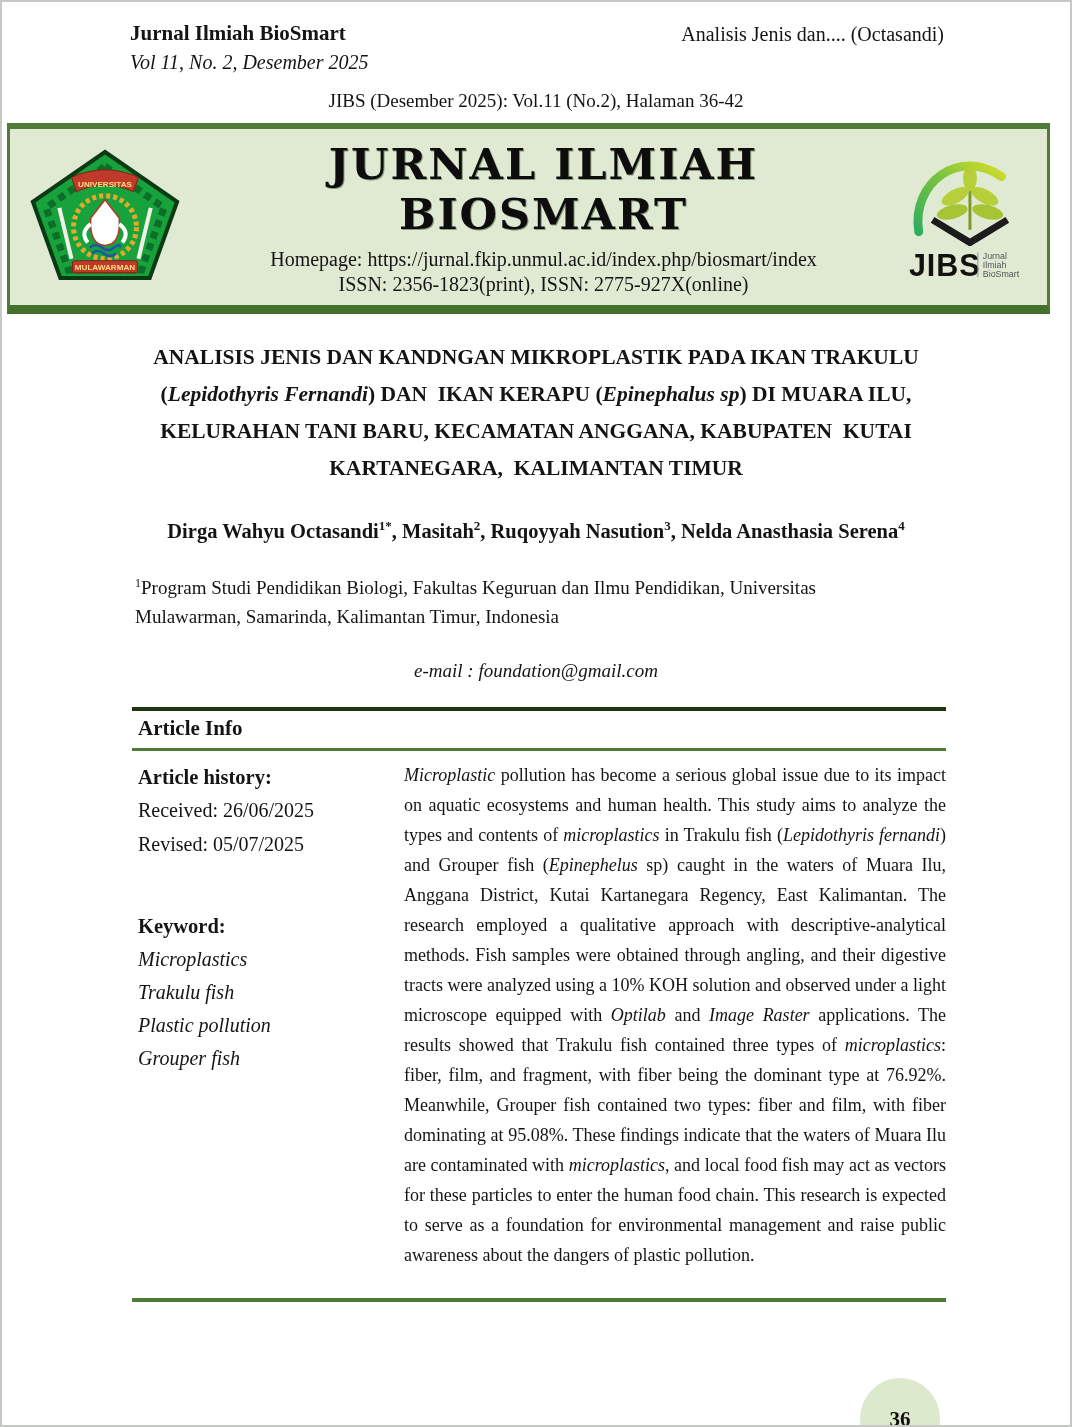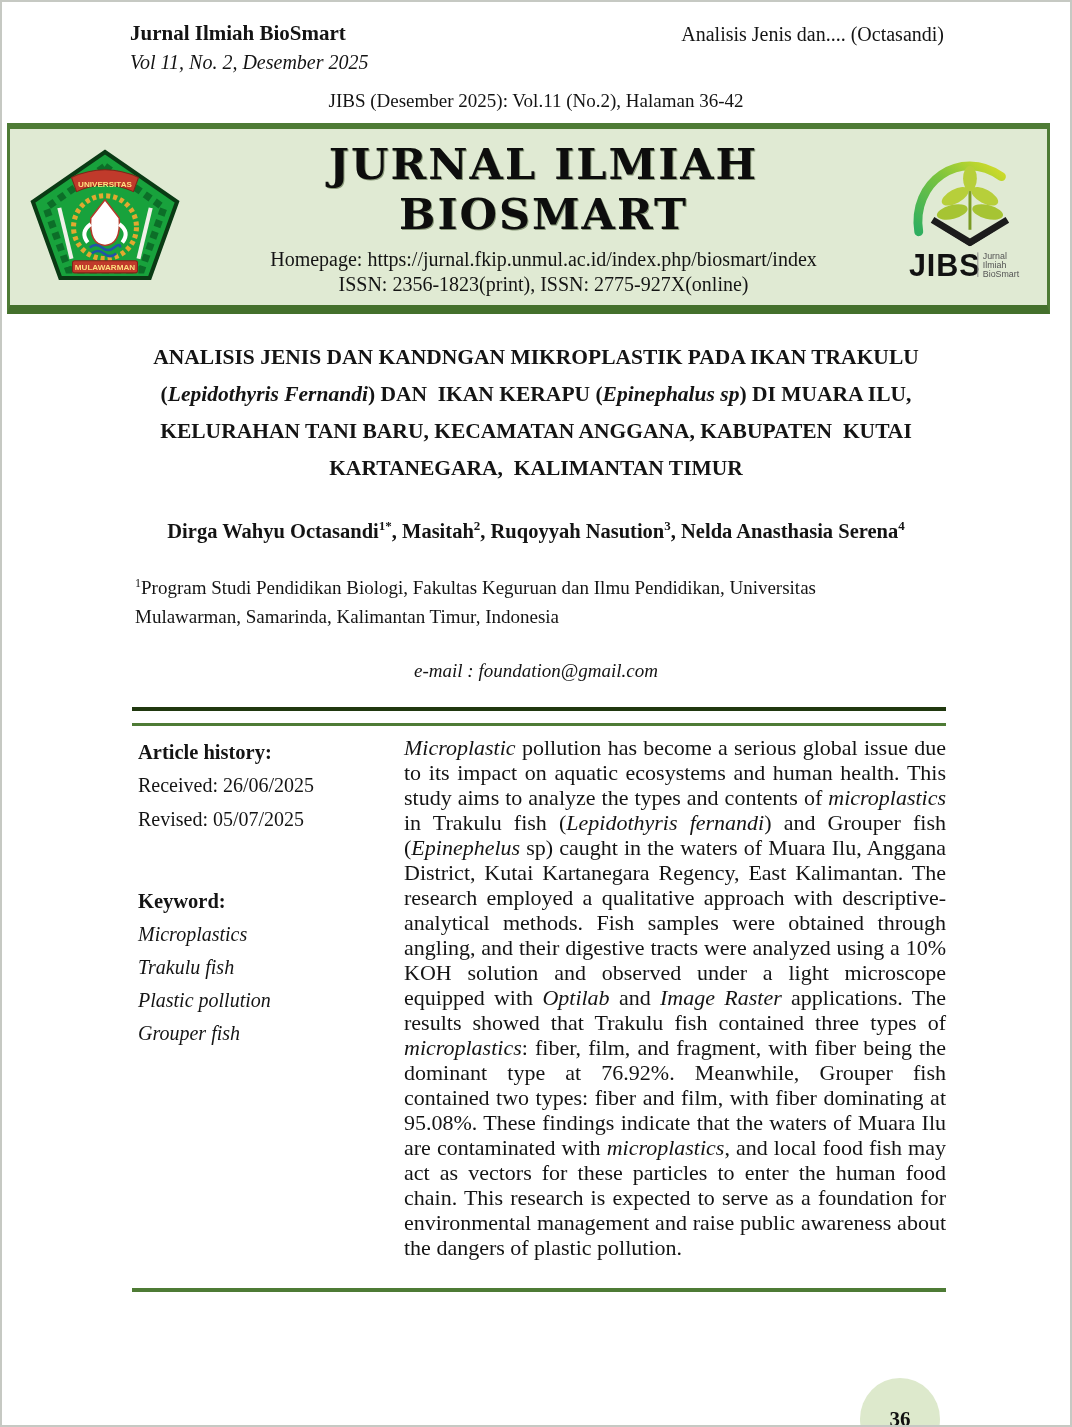--- a/index.html
+++ b/index.html
@@ -56,21 +56,21 @@
   .info-table{margin:25px 124px 0 130px;}
   .it-header{display:flex;border-top:4px solid #20380f;border-bottom:3px solid #4e7b35;padding:5px 0 7px 0;}
   .it-h1{width:272px;padding-left:6px;box-sizing:border-box;font-weight:bold;font-size:21px;}
   .it-h2{flex:1;font-weight:bold;font-size:21px;}
   .it-body{display:flex;padding-top:9px;padding-bottom:28px;border-bottom:4px solid #4e7b35;}
   .it-left{width:272px;padding-left:6px;padding-right:20px;box-sizing:border-box;}
   .history-label{font-weight:bold;font-size:20.5px;line-height:34px;}
   .history-entry{font-size:20px;line-height:33.5px;}
   .keyword-label{font-weight:bold;font-size:20.5px;line-height:34px;margin-top:48px;}
   .keyword-item{font-style:italic;font-size:20px;line-height:33px;}
-  .it-right{flex:1;font-size:22px;line-height:25px;text-align:justify;}
+  .it-right{flex:1;font-size:18px;line-height:30px;text-align:justify;}
   
   .page-badge{
     position:absolute;left:858px;top:1376px;width:80px;height:82px;
     background:#dde9cc;border-radius:50%;
     display:flex;align-items:center;justify-content:center;
     font-weight:bold;font-size:21px;color:#111;
   }
   .svg-tiny-text{font-family:"Liberation Sans",sans-serif;}
 </style>
 </head>
@@ -145,20 +145,21 @@
   <h1 class="article-title" style="margin-block:0;margin-top:25px;"><span>ANALISIS JENIS DAN KANDNGAN MIKROPLASTIK PADA IKAN TRAKULU (</span><i>Lepidothyris Fernandi</i><span>) DAN  IKAN KERAPU (</span><i>Epinephalus sp</i><span>) DI MUARA ILU,  KELURAHAN TANI BARU, KECAMATAN ANGGANA, KABUPATEN  KUTAI KARTANEGARA,  KALIMANTAN TIMUR</span></h1>
 
   <div class="authors"><span>Dirga Wahyu Octasandi</span><sup>1*</sup><span>, Masitah</span><sup>2</sup><span>, Ruqoyyah Nasution</span><sup>3</sup><span>, Nelda Anasthasia Serena</span><sup>4</sup></div>
 
   <div class="affiliation"><sup>1</sup><span>Program Studi Pendidikan Biologi, Fakultas Keguruan dan Ilmu Pendidikan, Universitas Mulawarman, Samarinda, Kalimantan Timur, Indonesia</span></div>
 
   <div class="email-line">e-mail : foundation@gmail.com</div>
 
   <div class="info-table">
     <div class="it-header">
+      <div class="it-h1">Article Info</div>
     </div>
     <div class="it-body">
       <div class="it-left">
         <div class="history-label">Article history:</div>
         <div class="history-entry">Received: 26/06/2025</div>
         <div class="history-entry">Revised: 05/07/2025</div>
         <div class="keyword-label">Keyword:</div>
         <div class="keyword-item">Microplastics</div>
         <div class="keyword-item">Trakulu fish</div>
         <div class="keyword-item">Plastic pollution</div>

